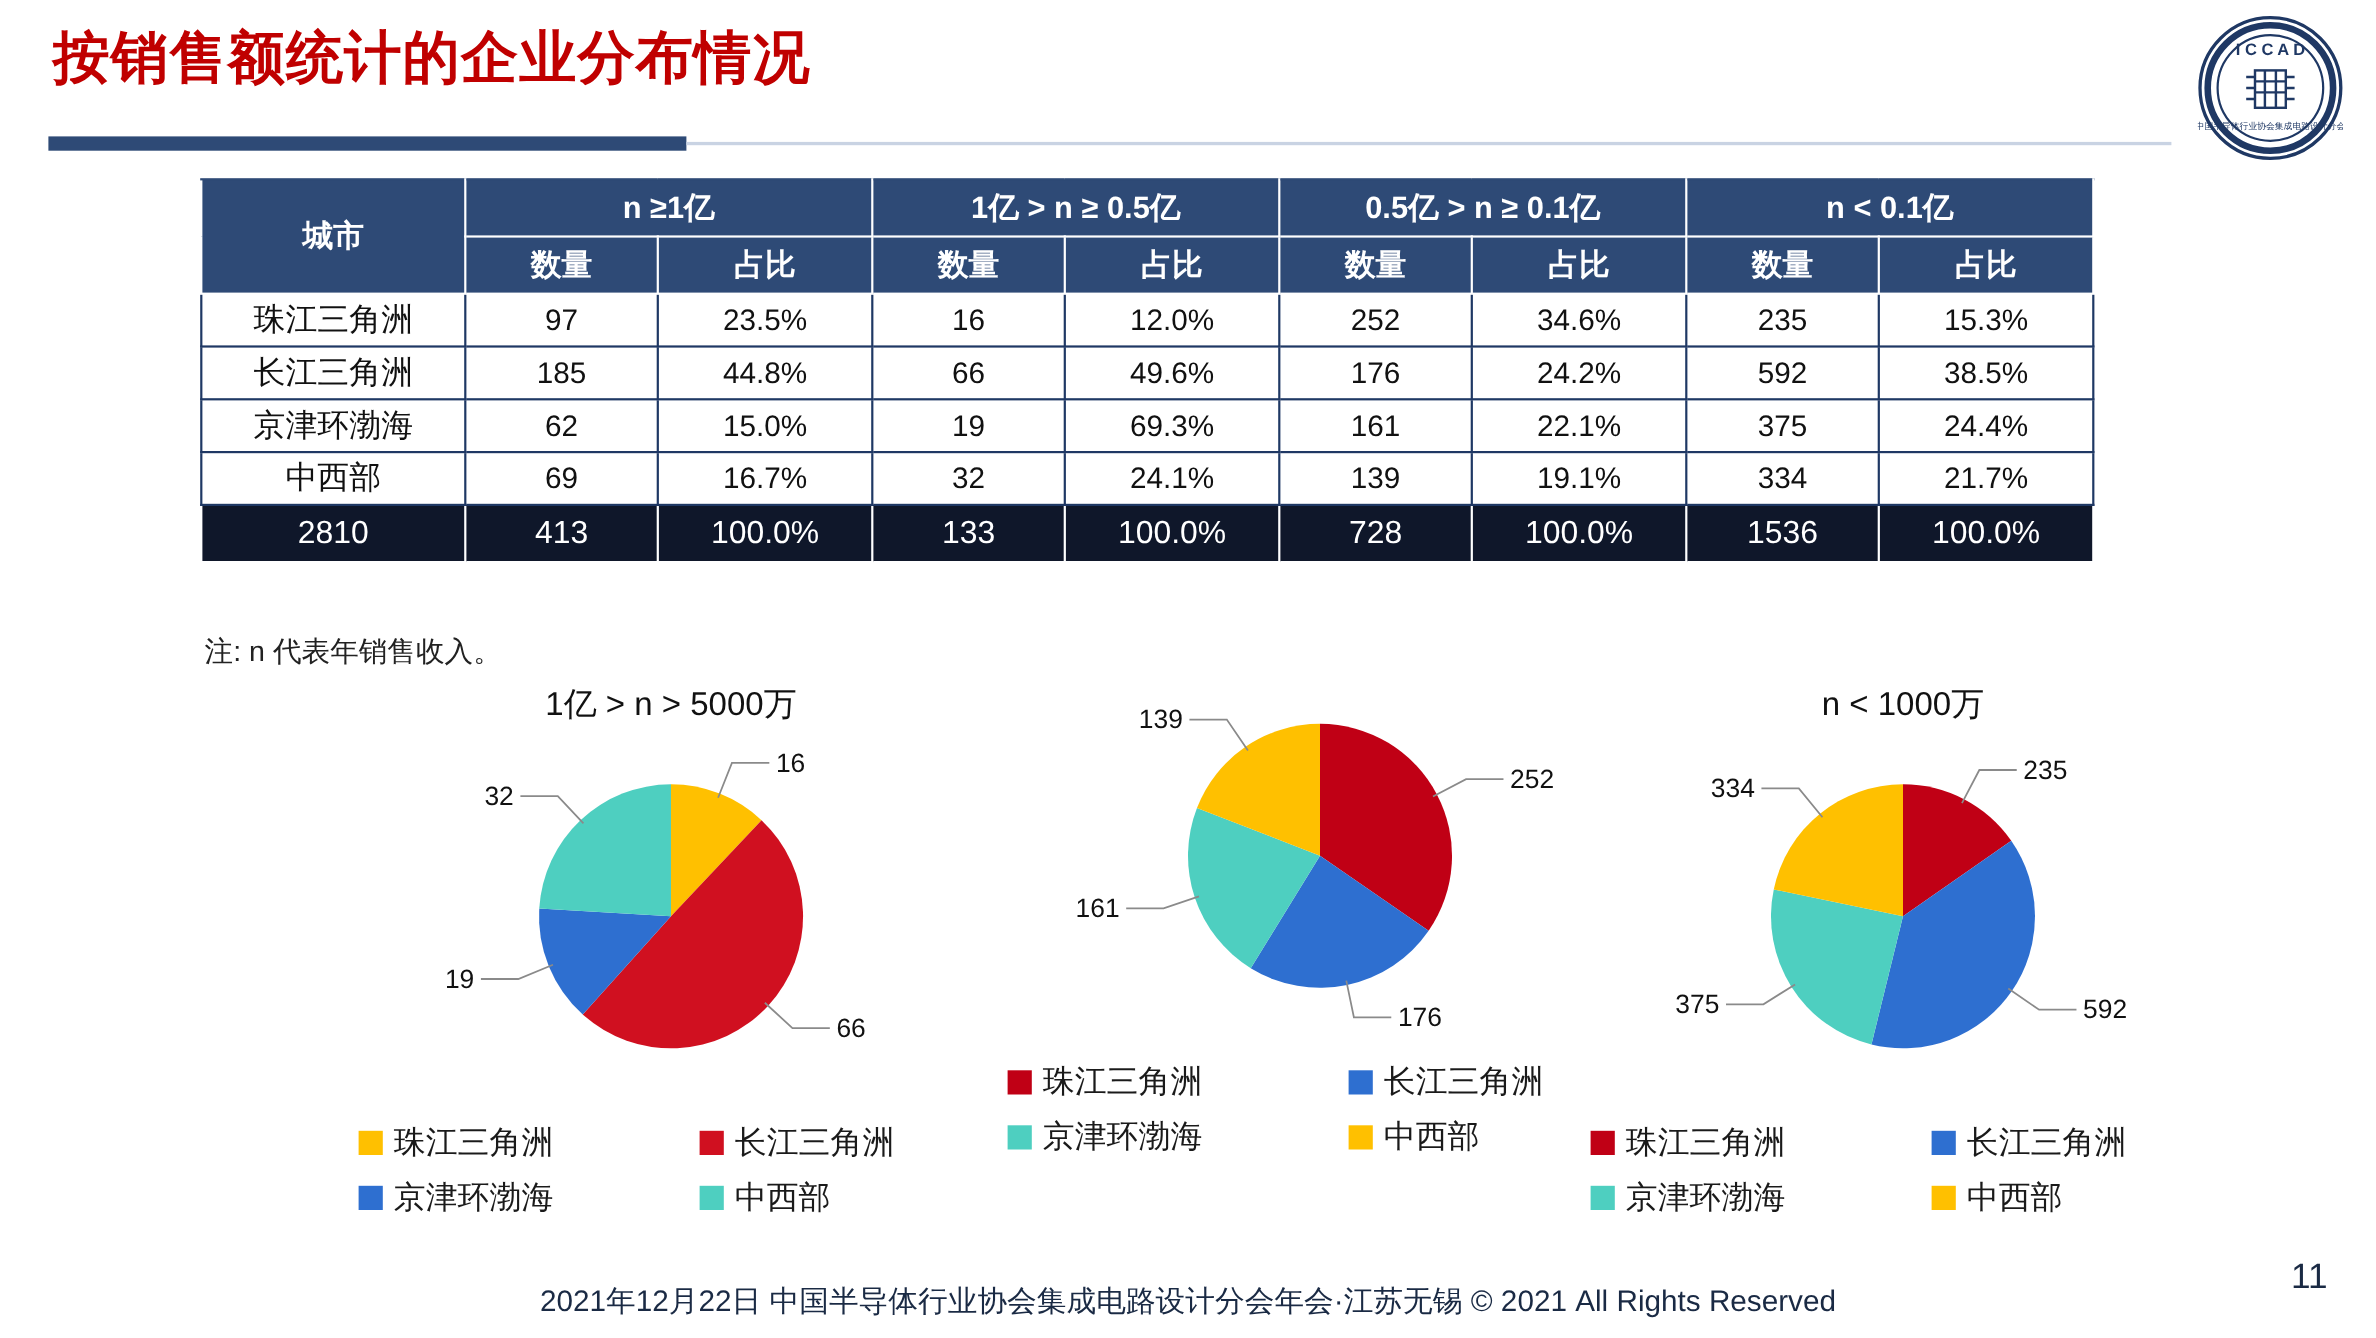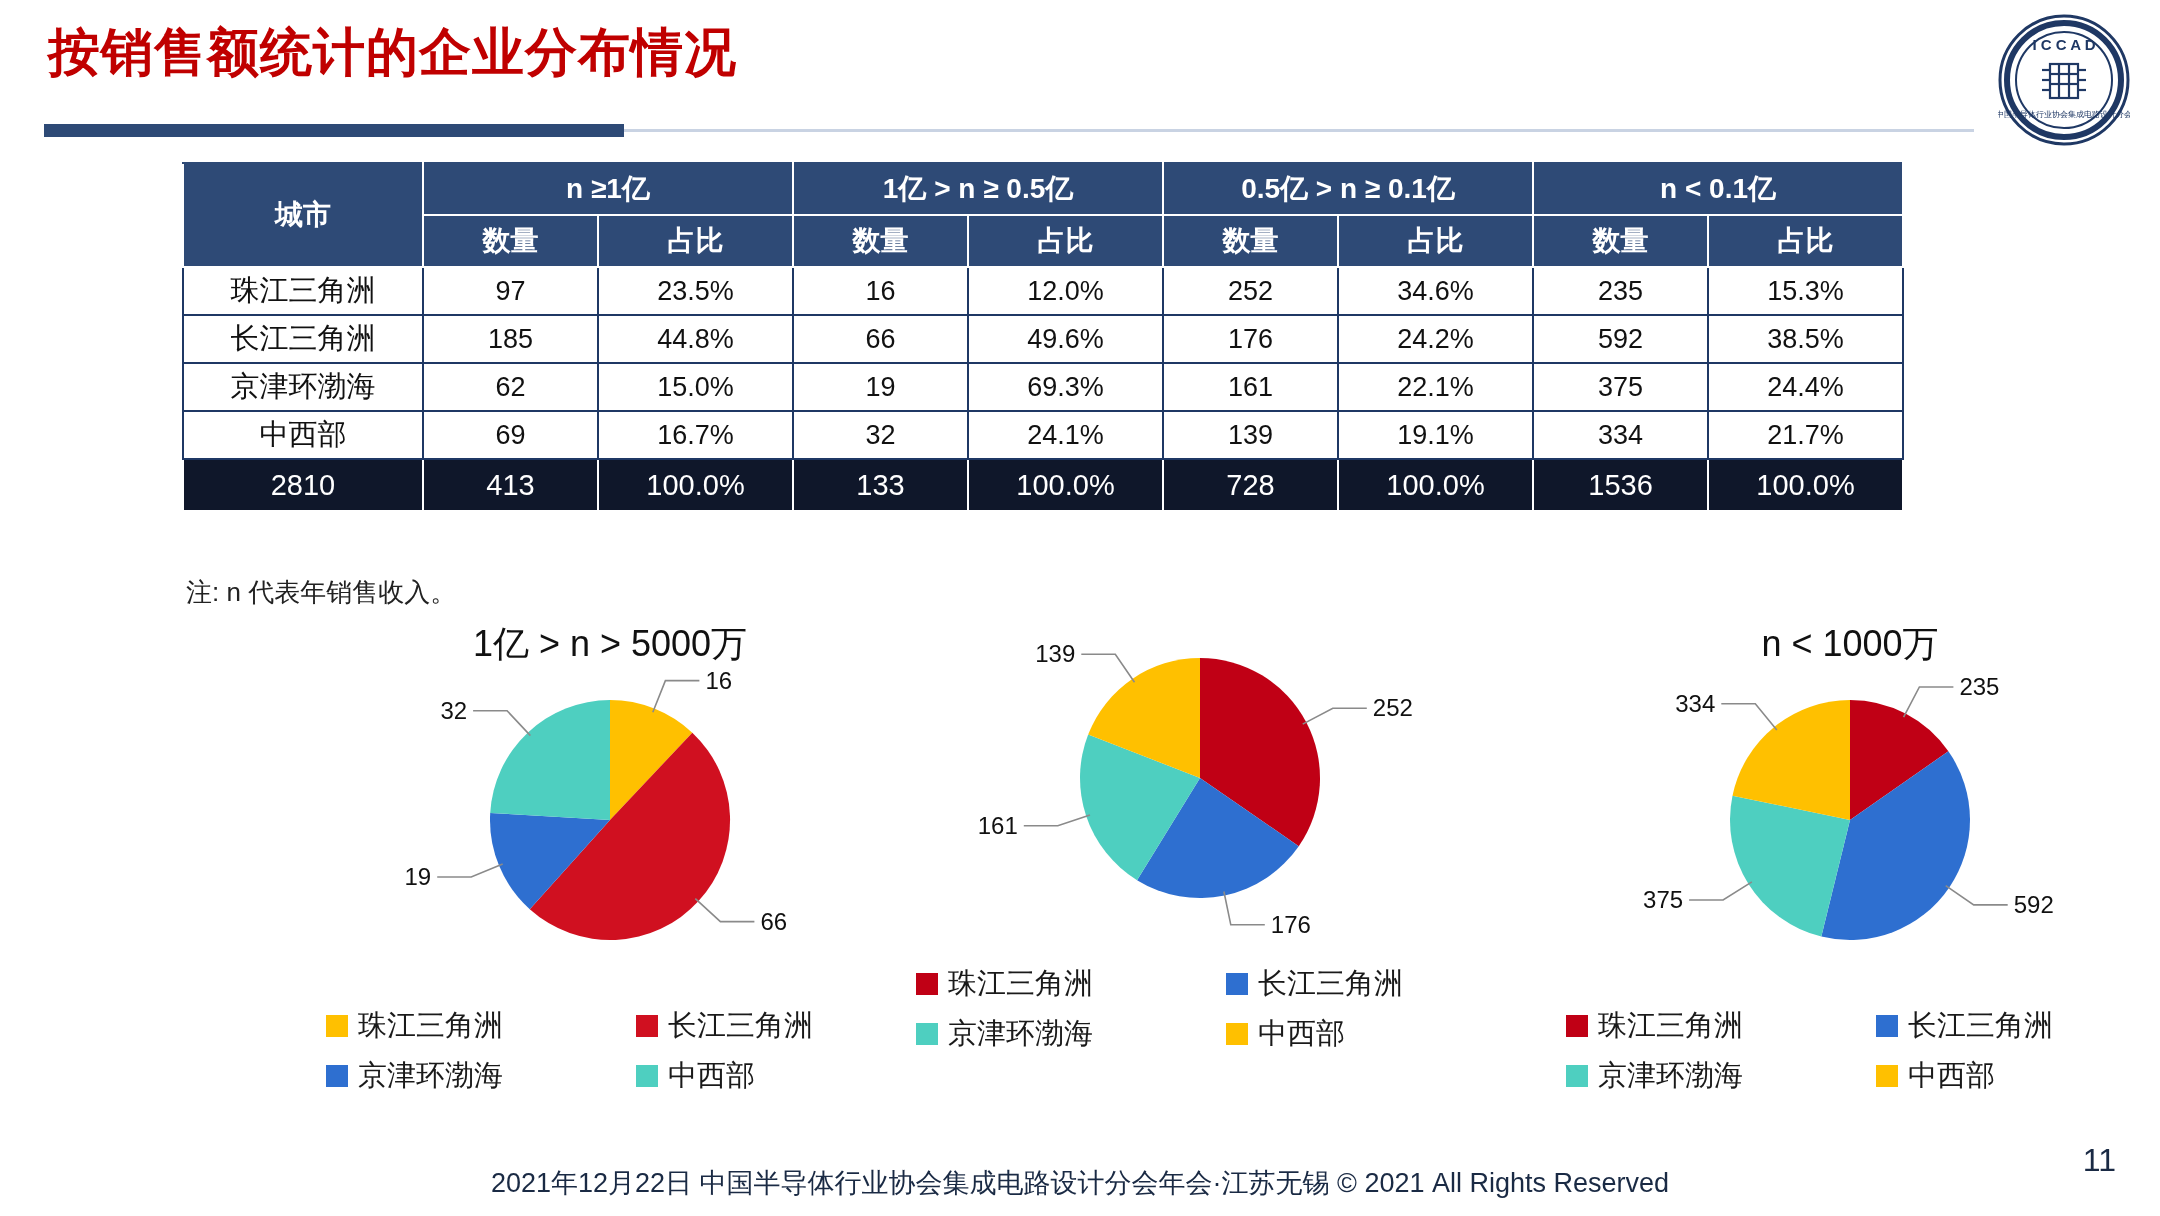--- a/index.html
+++ b/index.html
@@ -103,27 +103,27 @@
   }
 
   
   .pie-block {
     position: absolute;
     top: 620px;
     width: 620px;
   }
   #pie-block-0 { left: 300px; }
   #pie-block-1 { left: 890px; }
-  #pie-block-2 { left: 1540px; }
+  #pie-block-2 { left: 1420px; }
 
   .pie-title {
     text-align: center;
-    font-size: 36px;
+    font-size: 30px;
     color: #111;
-    margin-bottom: 4px;
+    margin-bottom: 17px;
     height: 38px;
   }
   .pie-canvas-wrap {
     position: relative;
     height: 330px;
   }
   .pie-canvas-wrap svg {
     display: block;
     margin: 0 auto;
   }

